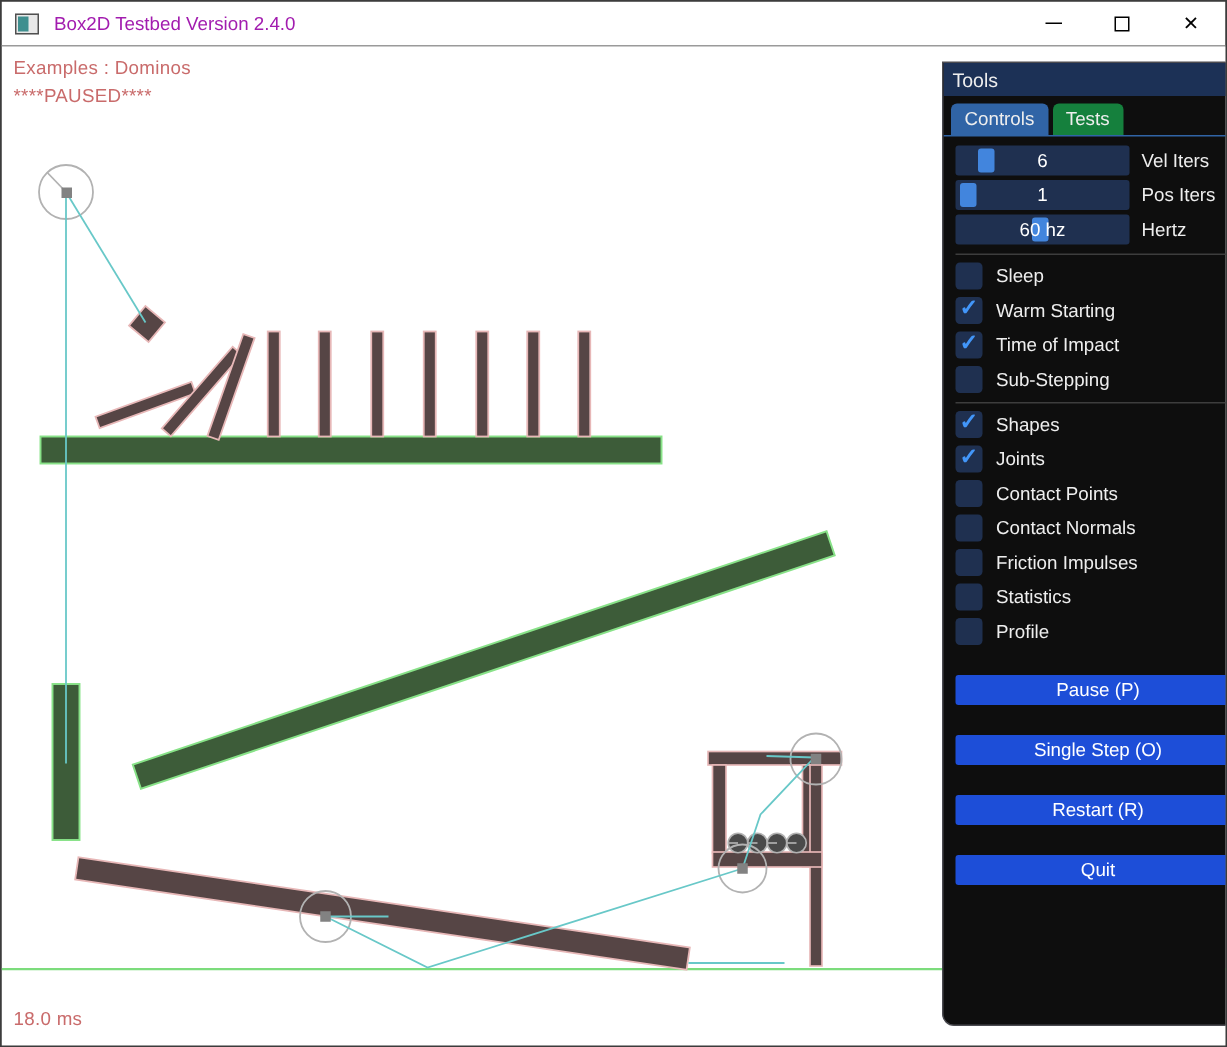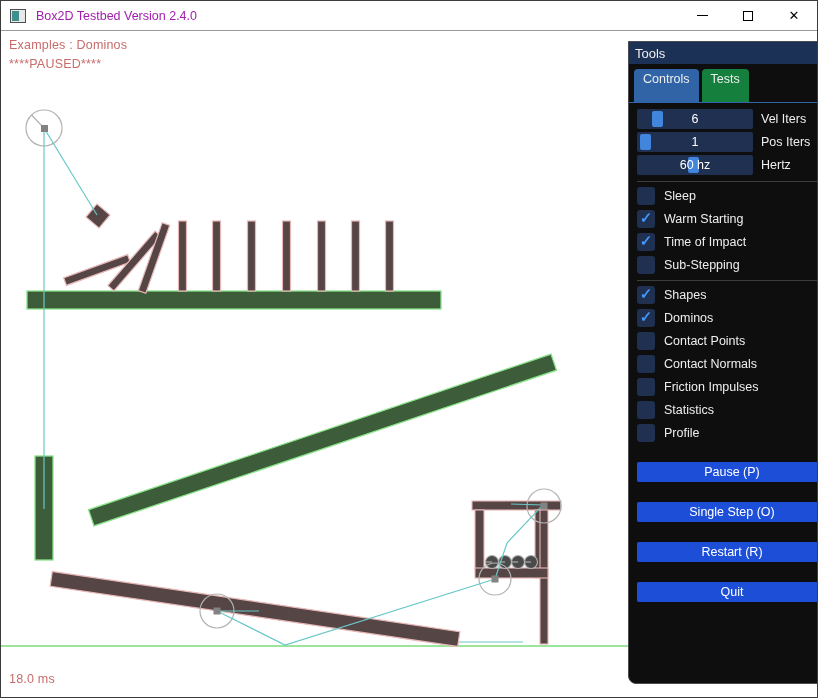--- a/index.html
+++ b/index.html
@@ -23,21 +23,21 @@
   .txt-example { left:8px; top:7px; }
   .txt-paused { left:8px; top:26px; }
   .txt-status { left:8px; top:641px; }
 
   
   .tools-panel { position:absolute; left:627px; top:40px; width:208px; height:643px; background:#0e0e0e; border:1px solid #4a4a50; border-radius:0 0 8px 8px; overflow:hidden; font-size:12.5px; color:#eeeeee; }
   .panel-header { height:22px; background:#1c3156; display:flex; align-items:center; padding:0 6px; }
   .panel-title { flex:1; font-size:13px; }
   .panel-close { color:#dfe5ee; font-size:12px; width:16px; text-align:center; cursor:default; }
   .tabbar { display:flex; gap:3px; padding:5px 5px 0 5px; border-bottom:1px solid #3064a6; }
-  .tab { padding:3px 9px 16px 9px; border-radius:4px 4px 0 0; font-size:12.5px; }
+  .tab { padding:3px 9px 4px 9px; border-radius:4px 4px 0 0; font-size:12.5px; }
   .tab.active { background:#3064a6; }
   .tab.inactive { background:#15803d; }
 
   .panel-body { padding:3px 8px 0 8px; }
   .slider-row { display:flex; align-items:center; margin-top:3px; height:20px; }
   .slider-track { position:relative; width:116px; height:20px; background:#1f3050; border-radius:2px; flex:none; }
   .slider-grab { position:absolute; top:2px; width:11px; height:16px; background:#4285dd; border-radius:2px; }
   .slider-value { position:absolute; inset:0; display:flex; align-items:center; justify-content:center; font-size:12.5px; color:#fff; }
   .slider-label { margin-left:8px; white-space:nowrap; }
 
@@ -218,21 +218,21 @@
       <div class="check-row">
         <span class="checkbox">
             <span class="checkmark">✓</span>
           </span>
         <span class="check-label">Shapes</span>
       </div>
       <div class="check-row">
         <span class="checkbox">
             <span class="checkmark">✓</span>
           </span>
-        <span class="check-label">Dominos</span>
+        <span class="check-label">Joints</span>
       </div>
       <div class="check-row">
         <span class="checkbox"></span>
         <span class="check-label">Contact Points</span>
       </div>
       <div class="check-row">
         <span class="checkbox"></span>
         <span class="check-label">Contact Normals</span>
       </div>
       <div class="check-row">

